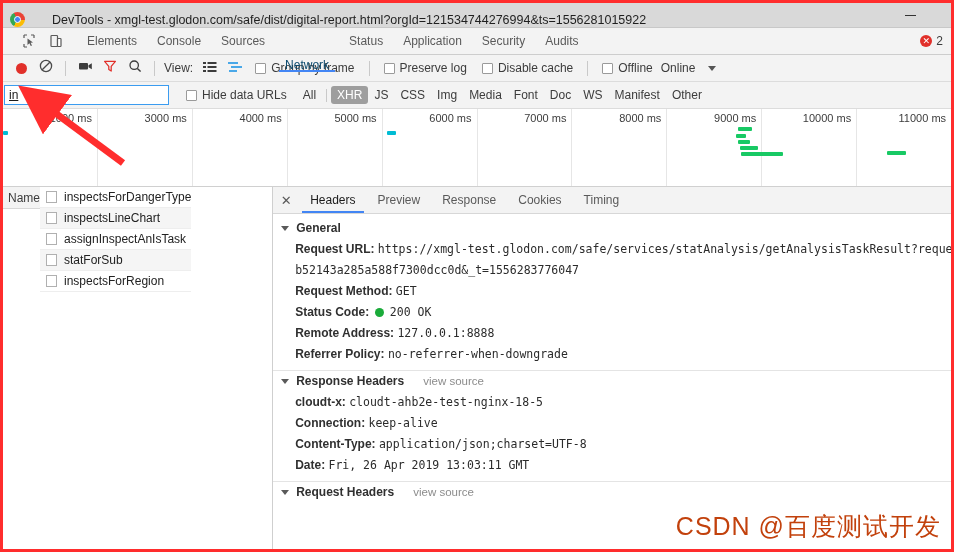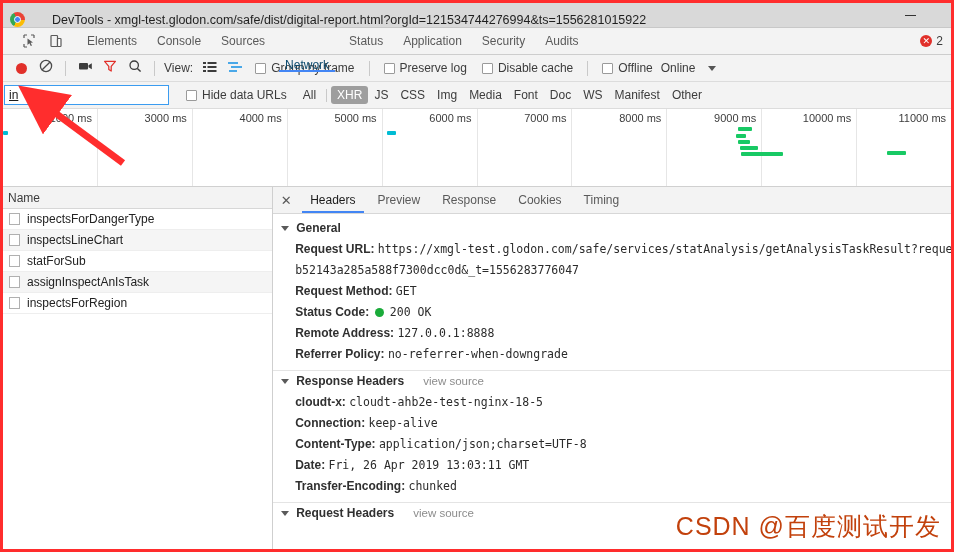--- a/index.html
+++ b/index.html
@@ -214,21 +214,21 @@
 
   
   .split {
     display: flex;
     height: 366px;
     background: #fff;
   }
   .req-pane {
     width: 279px;
     border-right: 1px solid #cfcfcf;
-    display: flex; flex-direction: column;
+    display: flex; flex-direction: row;
     background: #fff;
     overflow: hidden;
   }
   .req-head {
     height: 22px;
     background: #f3f3f3;
     border-bottom: 1px solid #d7d7d7;
     display: flex; align-items: center;
     padding-left: 5px;
     font-size: 12px; color: #3c3c3c;
@@ -554,25 +554,25 @@
           <div class="req-row">
             <span class="req-ico"></span>
             <span>inspectsForDangerType</span>
           </div>
           <div class="req-row">
             <span class="req-ico"></span>
             <span>inspectsLineChart</span>
           </div>
           <div class="req-row">
             <span class="req-ico"></span>
-            <span>statForSub</span>
+            <span>assignInspectAnIsTask</span>
           </div>
           <div class="req-row">
             <span class="req-ico"></span>
-            <span>assignInspectAnIsTask</span>
+            <span>statForSub</span>
           </div>
           <div class="req-row">
             <span class="req-ico"></span>
             <span>inspectsForRegion</span>
           </div>
         </div>
     </div>
 
     <div class="det-pane">
       <div class="det-tabs">
@@ -620,21 +620,20 @@
         <div class="sec-head">
           <span class="tri"></span>
           <span>Response Headers</span>
           <span class="view-src">view source</span>
         </div>
         <div id="resp-headers">
             <div class="kv"><span class="k">cloudt-x: </span><span class="v">cloudt-ahb2e-test-nginx-18-5</span></div>
             <div class="kv"><span class="k">Connection: </span><span class="v">keep-alive</span></div>
             <div class="kv"><span class="k">Content-Type: </span><span class="v">application/json;charset=UTF-8</span></div>
             <div class="kv"><span class="k">Date: </span><span class="v">Fri, 26 Apr 2019 13:03:11 GMT</span></div>
-            <div class="kv"><span class="k">Transfer-Encoding: </span><span class="v">chunked</span></div>
           </div>
 
         <div class="sec-div"></div>
 
         <div class="sec-head">
           <span class="tri"></span>
           <span>Request Headers</span>
           <span class="view-src">view source</span>
         </div>
 

